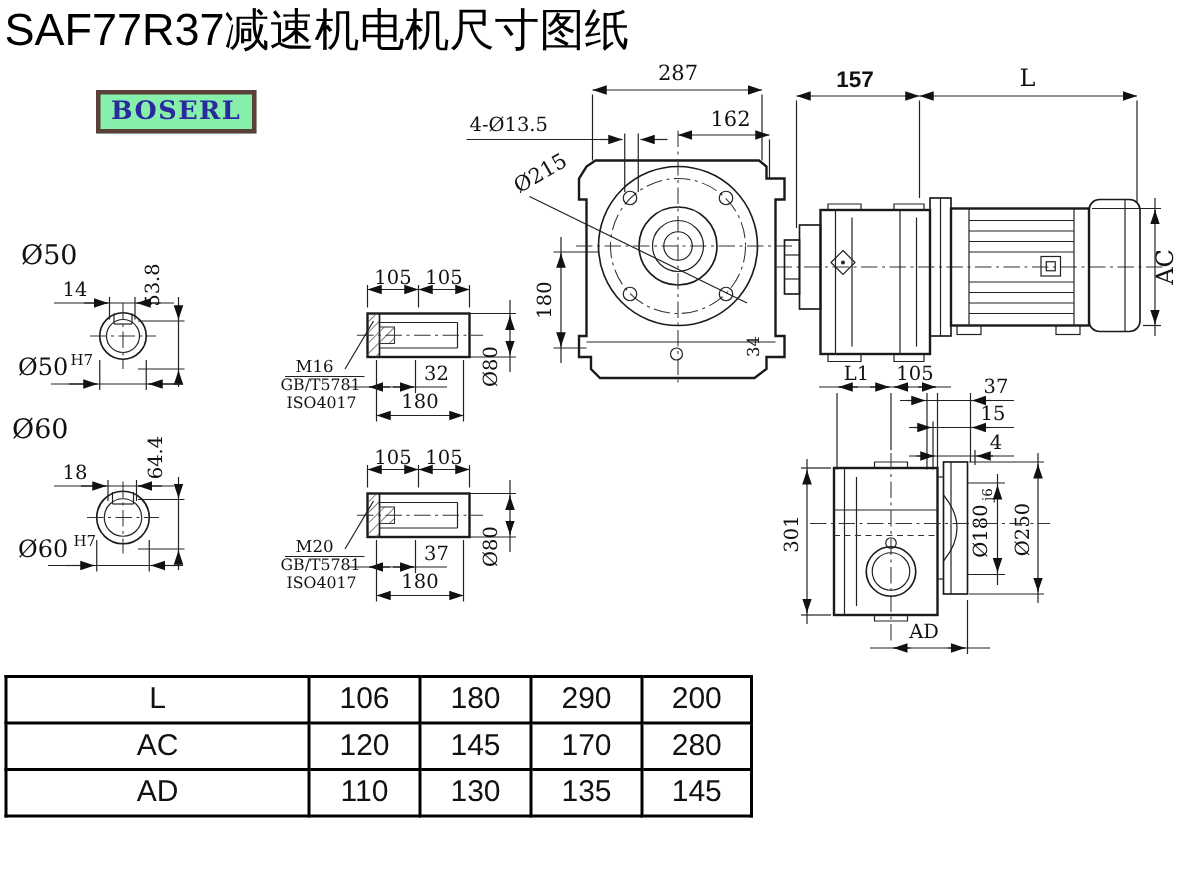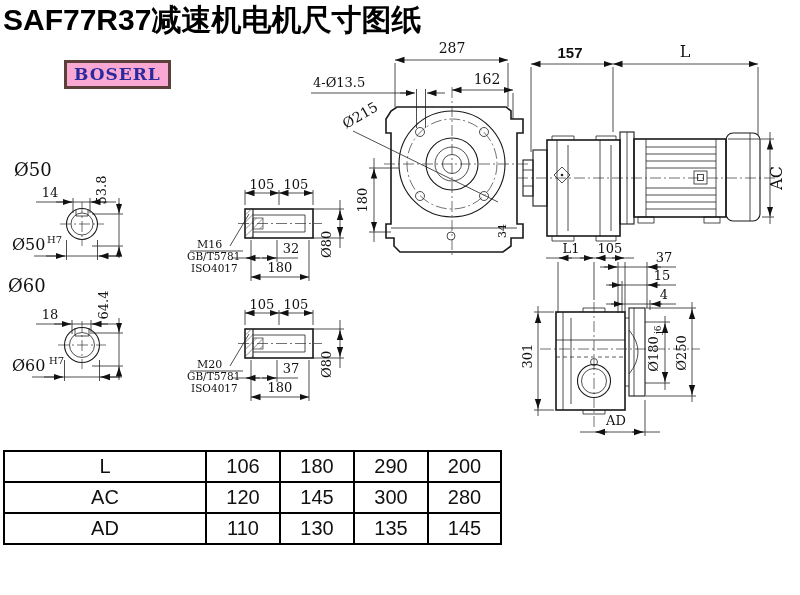--- a/index.html
+++ b/index.html
@@ -1,20 +1,20 @@
 <!DOCTYPE html>
 <html><head>
 <meta charset="utf-8">
 <style>
   html,body{margin:0;padding:0;background:#fff;}
   #stage{position:relative;width:800px;height:595px;background:#fff;overflow:hidden;
          font-family:"Liberation Sans",sans-serif;}
-  #title{position:absolute;left:3px;top:0px;font-size:30px;font-weight:bold;color:#000;
+  #title{position:absolute;left:3px;top:0px;font-size:30px;font-weight:normal;color:#000;
          letter-spacing:0px;font-family:"Liberation Sans",sans-serif;white-space:nowrap;}
-  #logo{position:absolute;left:64px;top:60px;border:3px solid #5a4038;background:#f9a8d4;
+  #logo{position:absolute;left:64px;top:60px;border:3px solid #5a4038;background:#86efac;
         padding:1px 7px 2px 7px;color:#2a2a9e;font-family:"DejaVu Serif",serif;
         font-size:17px;font-weight:bold;letter-spacing:1px;}
   svg{position:absolute;left:0;top:0;}
   svg text{font-family:"DejaVu Serif",serif;fill:#111;}
   .ol{stroke:#1a1a1a;stroke-width:1.6;fill:none;}
   .ml{stroke:#1a1a1a;stroke-width:1.1;fill:none;}
   .tl{stroke:#222;stroke-width:0.8;fill:none;}
   .cl{stroke:#333;stroke-width:0.7;fill:none;stroke-dasharray:11 3 2 3;}
   .dsh{stroke:#333;stroke-width:0.8;fill:none;stroke-dasharray:4 3;}
   .dt{font-size:13px;}
@@ -395,21 +395,21 @@
         <td class="row">L</td>
         <td class="row">106</td>
         <td class="row">180</td>
         <td class="row">290</td>
         <td class="row">200</td>
       </tr>
       <tr>
         <td class="row">AC</td>
         <td class="row">120</td>
         <td class="row">145</td>
-        <td class="row">300</td>
+        <td class="row">170</td>
         <td class="row">280</td>
       </tr>
       <tr>
         <td class="row">AD</td>
         <td class="row">110</td>
         <td class="row">130</td>
         <td class="row">135</td>
         <td class="row">145</td>
       </tr>
     </tbody>

